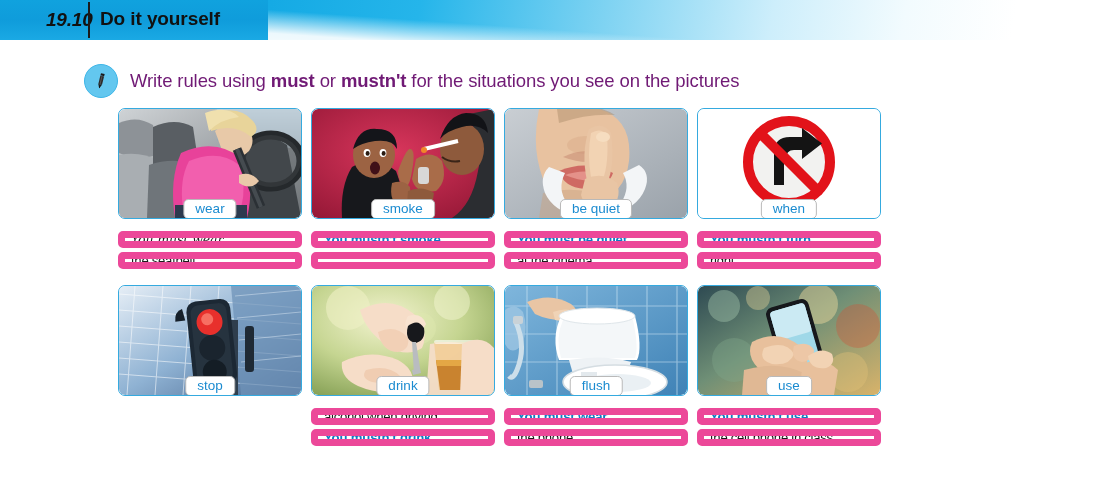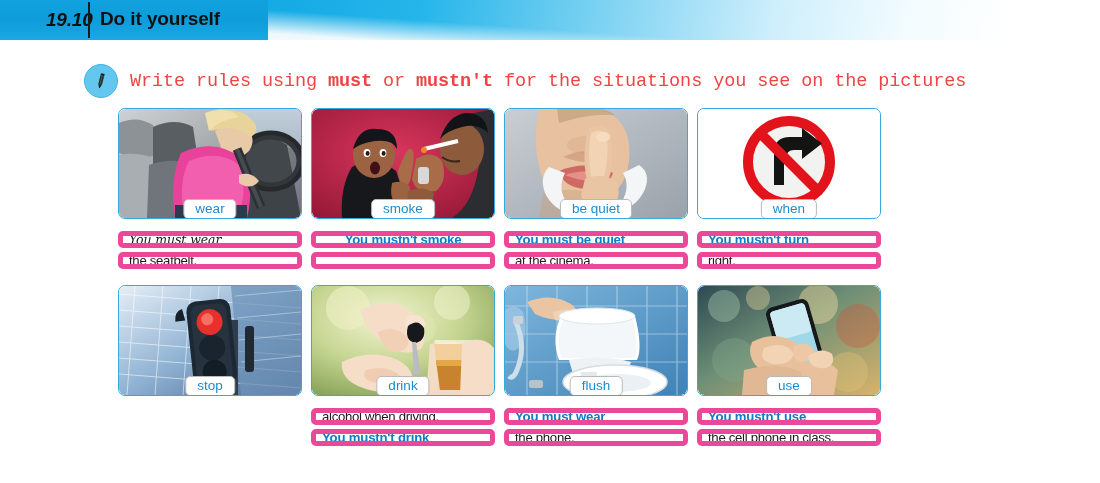--- a/index.html
+++ b/index.html
@@ -87,24 +87,23 @@
     border-radius: 50%;
     background: #63c7ef;
     border: 1px solid #3eb6e8;
     display: flex;
     align-items: center;
     justify-content: center;
     flex: none;
   }
   .instruction-text {
     font-size: 18.5px;
-    color: #ef4444;
+    color: #701a75;
     letter-spacing: -0.1px;
     white-space: nowrap;
-    font-family: Liberation Mono, monospace;
   }
   .instruction-text b { font-weight: bold; }
 
   
   .grid {
     position: absolute;
     left: 118px;
     top: 108px;
     width: 960px;
   }
@@ -150,21 +149,21 @@
     z-index: 5;
     line-height: 15px;
   }
 
   
   .answers { margin-top: 12px; }
   .line {
     width: 184px;
     height: 17px;
     box-sizing: border-box;
-    border: 5px solid #ec4899;
+    border: 7px solid #ec4899;
     border-radius: 5px;
     background: #ffffff;
     margin-bottom: 4px;
     padding: 0 6px;
     display: flex;
     align-items: center;
     overflow: hidden;
   }
   .line span {
     font-size: 13.2px;
@@ -180,21 +179,21 @@
     color: #1a1a1a;
     letter-spacing: -0.3px;
   }
   .line.hand span {
     color: #1a1a1a;
     font-family: "DejaVu Serif", serif;
     font-style: italic;
     font-size: 12.5px;
     letter-spacing: -0.1px;
   }
-  .line.center { justify-content: center; text-decoration: underline; }
+  .line.center { justify-content: flex-start; text-decoration: underline; }
   svg { display: block; }
 </style>
 </head>
 <body>
 
 <div class="page">
 
   <div class="header">
     <div class="header-fade"></div>
     <div class="header-solid"></div>

